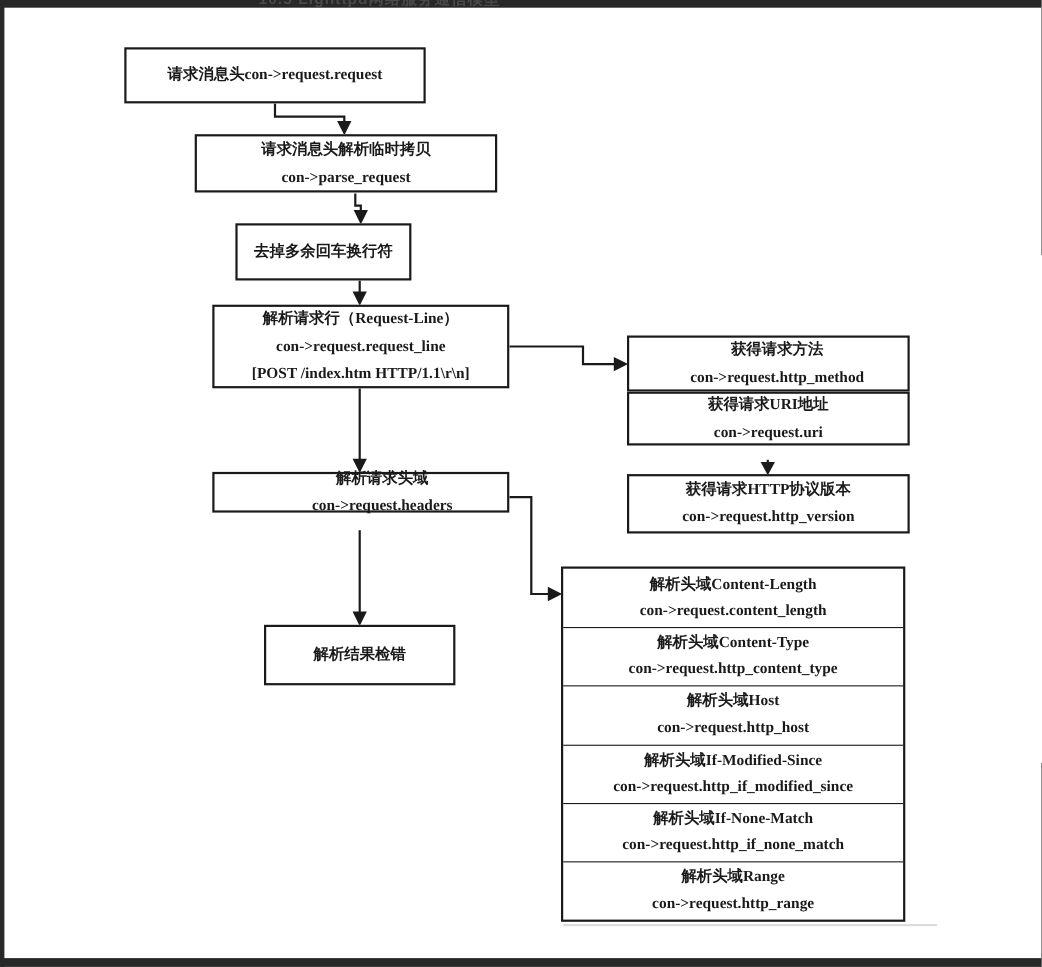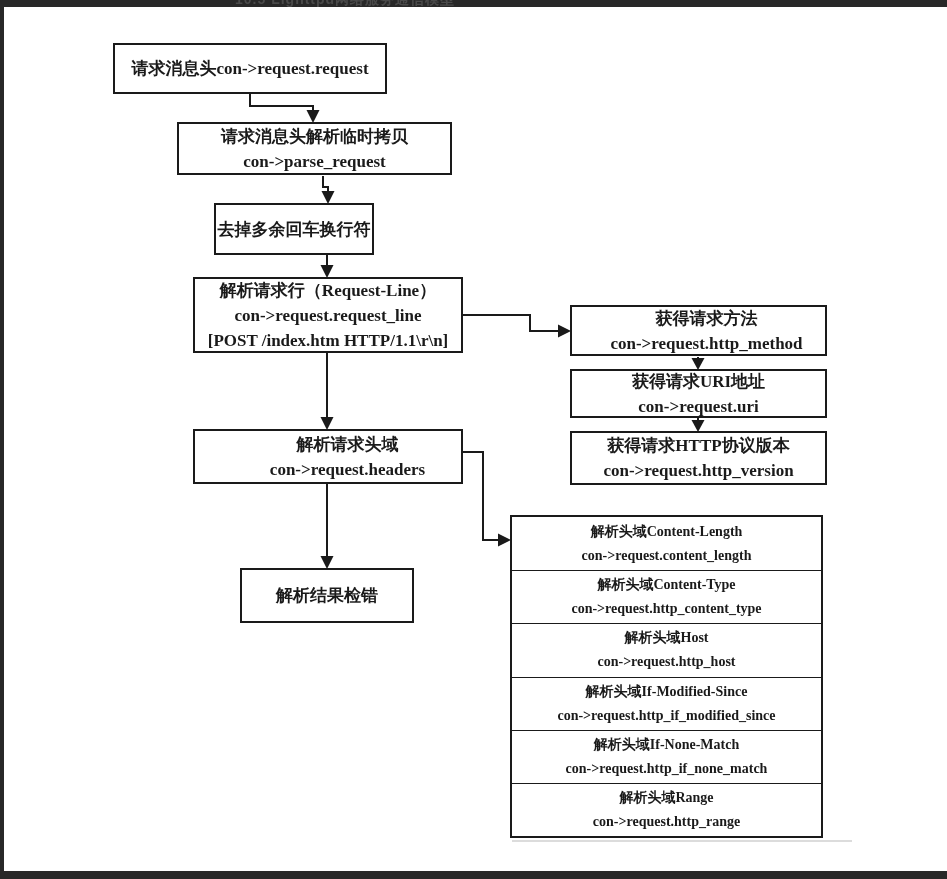--- a/index.html
+++ b/index.html
@@ -27,32 +27,32 @@
 
   
   .box{
     position:absolute;
     background:#fff;
     border:2px solid #1a1a1a;
     display:flex;flex-direction:column;
     justify-content:center;align-items:center;
     text-align:center;
     color:#1a1a1a;font-weight:bold;
-    font-size:17px;line-height:25px;
+    font-size:14px;line-height:25px;
     box-sizing:border-box;
     white-space:nowrap;
   }
   .node-a{left:113px;top:43px;width:274px;height:51px;}
   .node-b{left:177px;top:122px;width:275px;height:53px;text-align:right;}
   .node-c{left:214px;top:203px;width:160px;height:52px;}
   .node-d{left:193px;top:277px;width:270px;height:76px;}
-  .node-f{left:193px;top:429px;width:270px;height:55px;padding-left:39px;}
+  .node-f{left:193px;top:429px;width:270px;height:37px;padding-left:39px;}
   .node-h{left:240px;top:568px;width:174px;height:55px;}
   .node-e1{left:570px;top:305px;width:257px;height:51px;padding-left:16px;}
-  .node-e2{left:570px;top:369px;width:257px;height:49px;text-align:center;}
+  .node-e2{left:570px;top:356px;width:257px;height:49px;text-align:center;}
   .node-e3{left:570px;top:431px;width:257px;height:54px;}
 
   
   .htable{
     position:absolute;left:510px;top:515px;width:313px;height:323px;
     background:#fff;border:2px solid #1a1a1a;box-sizing:border-box;
     display:grid;grid-template-rows:repeat(6,1fr);
   }
   .trow{
     display:flex;flex-direction:column;justify-content:center;align-items:center;

